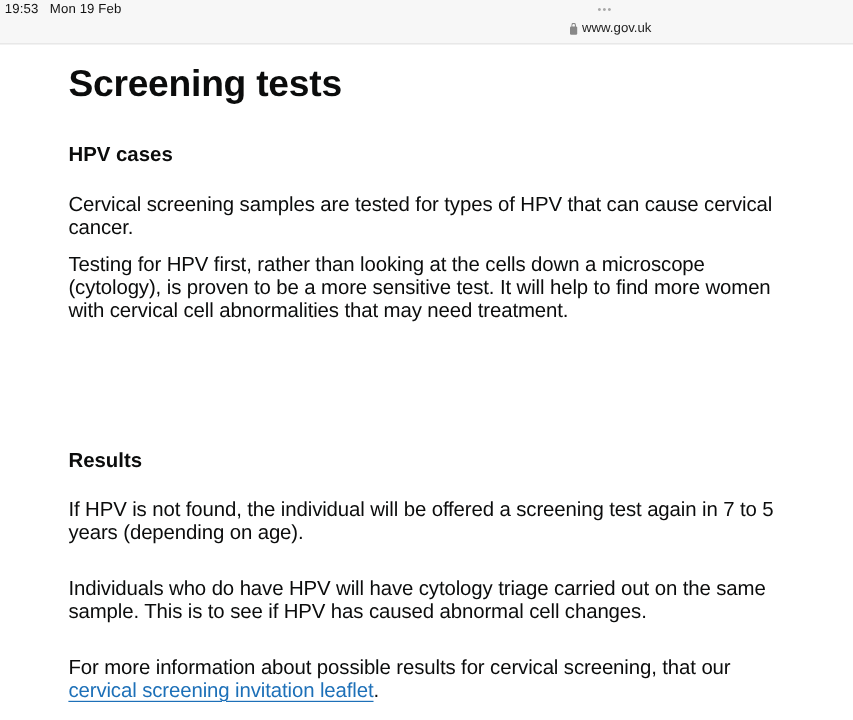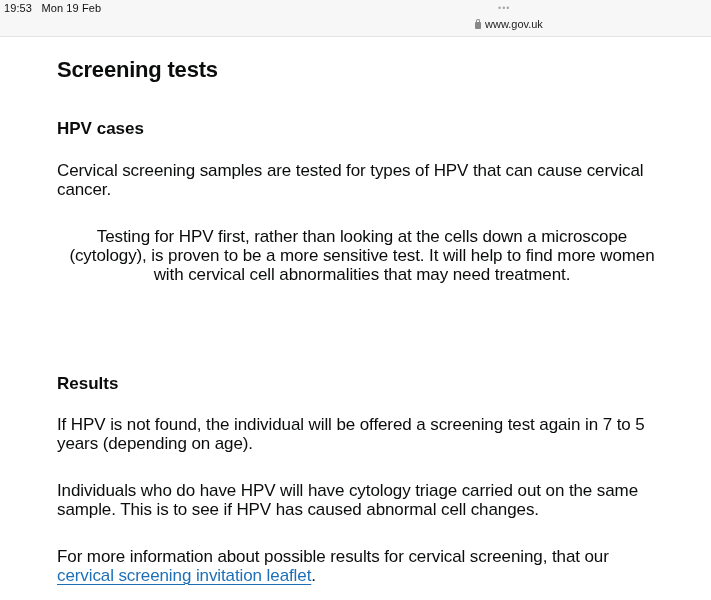--- a/index.html
+++ b/index.html
@@ -33,32 +33,32 @@
     }
     .lock::before {
       content: ""; position: absolute; left: 1px; top: -3px; width: 4px; height: 4px;
       border: 1px solid #888; border-bottom: none; border-radius: 2px 2px 0 0;
       box-sizing: border-box;
     }
     .content {
       position: absolute; left: 57px; top: 55px; width: 610px;
     }
     h1 {
-      font-size: 22px; font-weight: bold; line-height: 30px;
+      font-size: 31px; font-weight: bold; line-height: 30px;
       letter-spacing: -0.2px;
     }
     h3 {
       font-size: 17px; font-weight: bold; line-height: 22px;
     }
     p {
       font-size: 17px; line-height: 19px; letter-spacing: -0.1px;
     }
     .h-hpv { position: absolute; top: 63px; }
     .p1 { position: absolute; top: 106px; }
-    .p2 { position: absolute; top: 172px; text-align: center; }
+    .p2 { position: absolute; top: 156px; }
     .p3 { position: absolute; top: 261px; }
     .h-results { position: absolute; top: 318px; }
     .p4 { position: absolute; top: 360px; }
     .p5 { position: absolute; top: 426px; }
     .p6 { position: absolute; top: 492px; }
     a.link {
       color: #1d70b8; text-decoration: underline;
       text-decoration-thickness: 1px; text-underline-offset: 3px;
     }
   </style>

